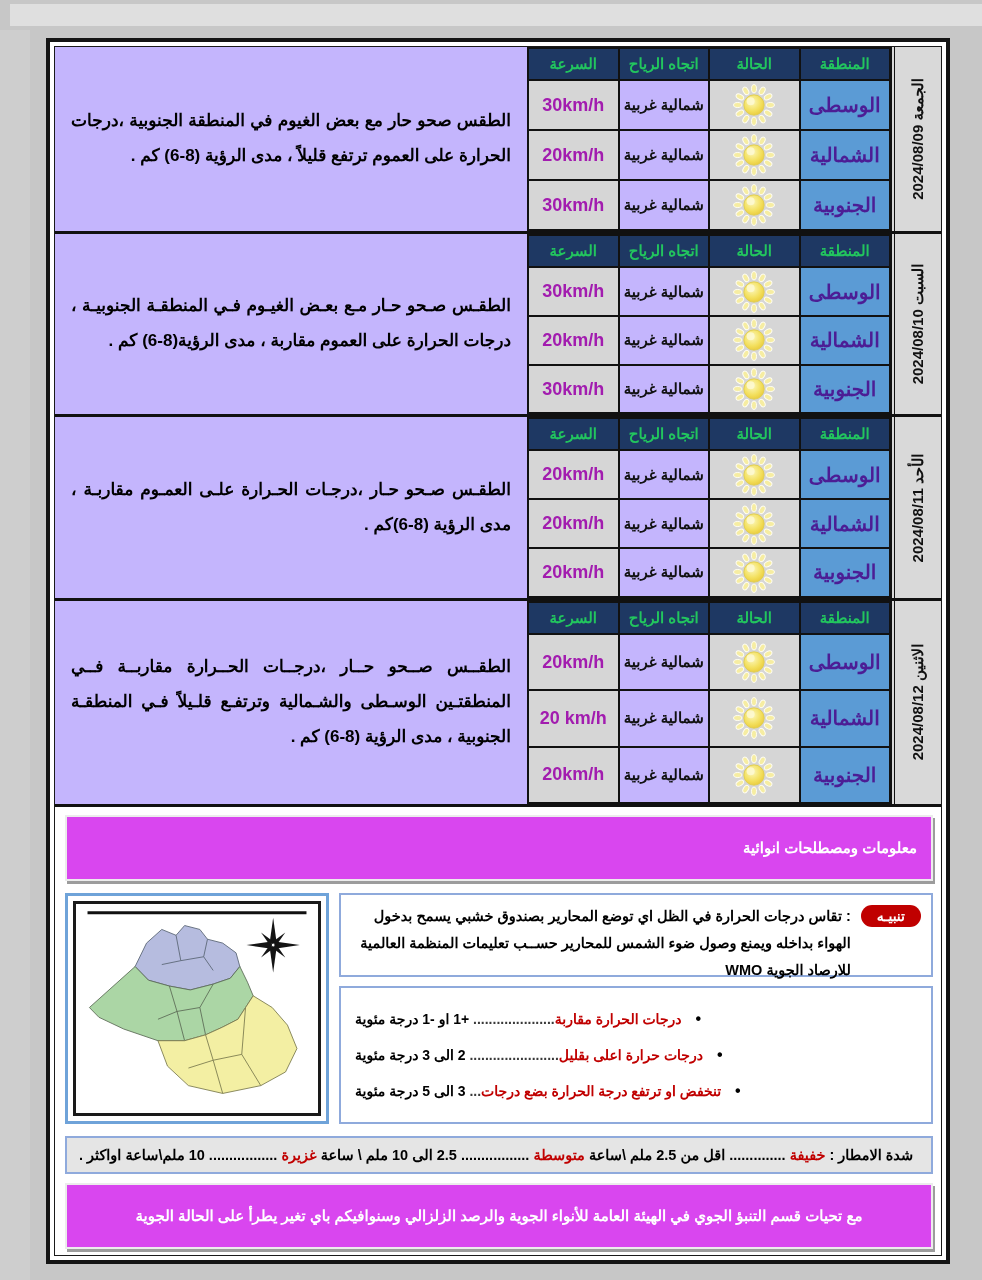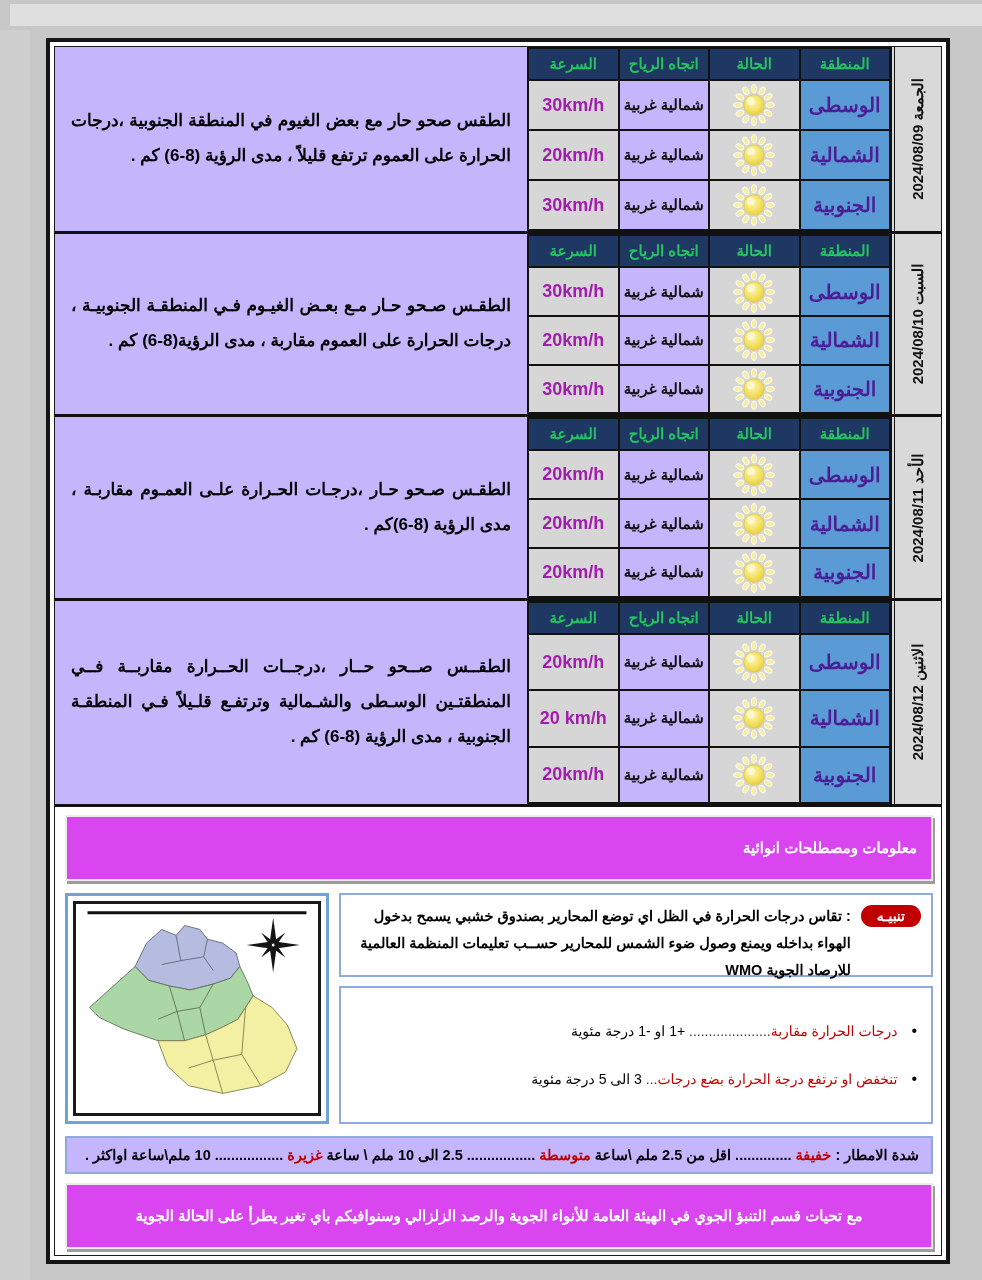--- a/index.html
+++ b/index.html
@@ -63,32 +63,32 @@
   }
   .badge{
     background:#c00000;color:#fff;font-weight:bold;font-size:14px;
     border-radius:11px;padding:3px 16px;flex:0 0 auto;margin-top:2px;
   }
   .notice-text{font-weight:bold;font-size:14.5px;line-height:1.85;color:#000;text-align:right;}
   .notes{
     border:2px solid #8faadc;background:#fff;box-sizing:border-box;height:138px;
     display:flex;flex-direction:column;justify-content:space-evenly;padding:4px 14px;
   }
-  .note-row{text-align:right;font-size:14px;font-weight:normal;color:#000;white-space:nowrap;}
+  .note-row{text-align:left;font-size:14px;font-weight:bold;color:#000;white-space:nowrap;}
   .note-row .bullet{font-size:16px;margin-left:10px;}
   .note-row .term{color:#c00000;}
   .note-row .dots{color:#3a3a3a;letter-spacing:1px;}
   .mapbox{
     flex:0 0 264px;border:3px solid #6fa3d9;background:#fff;padding:5px;box-sizing:border-box;height:231px;
   }
   .mapbox-inner{border:3px solid #1a1a1a;height:100%;box-sizing:border-box;background:#fff;padding:2px;}
   .mapbox-inner svg{width:100%;height:100%;display:block;}
   .rainbar{
-    margin:12px 8px 0 10px;border:2px solid #8faadc;background:#c4b5fd;
-    padding:9px 12px;text-align:right;font-size:14.5px;font-weight:bold;color:#000;white-space:nowrap;
+    margin:12px 8px 0 10px;border:2px solid #8faadc;background:#e5e5e5;
+    padding:9px 12px;text-align:left;font-size:14.5px;font-weight:bold;color:#000;white-space:nowrap;
   }
   .rainbar .rterm{color:#c00000;}
   .footerbar{margin:9px 8px 6px 10px;text-align:center;font-size:15px;}
 </style>
 </head>
 <body>
 
 <svg width="0" height="0" style="position:absolute" aria-hidden="true">
   <defs>
     <radialGradient id="sg" cx="42%" cy="36%" r="78%">
@@ -312,20 +312,25 @@
         <span class="notice-text">: تقاس درجات الحرارة في الظل اي توضع المحارير بصندوق خشبي يسمح بدخول الهواء بداخله ويمنع وصول ضوء الشمس للمحارير حســب تعليمات المنظمة العالمية للارصاد الجوية WMO</span>
       </div>
       <div class="notes">
         <div class="note-row">
           <span class="bullet">•</span>
           <span class="term">درجات الحرارة مقاربة</span><span class="dots">.....................</span>
           <span class="val">+1  او -1 درجة مئوية</span>
         </div>
         <div class="note-row">
           <span class="bullet">•</span>
+          <span class="term">درجات حرارة اعلى بقليل</span><span class="dots">.......................</span>
+          <span class="val">2  الى  3 درجة مئوية</span>
+        </div>
+        <div class="note-row">
+          <span class="bullet">•</span>
           <span class="term">تنخفض او ترتفع درجة الحرارة بضع درجات</span><span class="dots">...</span>
           <span class="val">3  الى  5 درجة مئوية</span>
         </div>
       </div>
     </div>
 
     <div class="mapbox">
       <div class="mapbox-inner">
         <svg viewBox="0 0 250 210" preserveAspectRatio="none">
           <line x1="10" y1="7" x2="240" y2="7" stroke="#111" stroke-width="3"></line>

